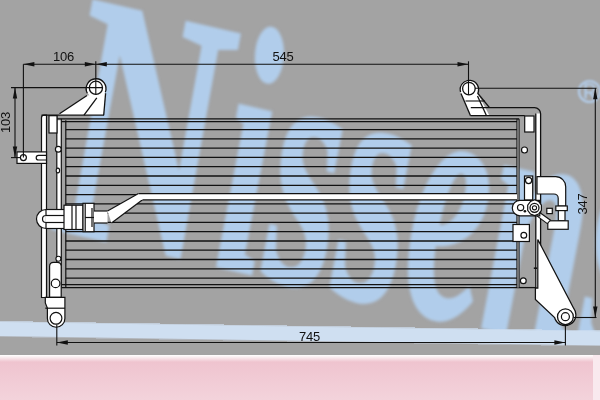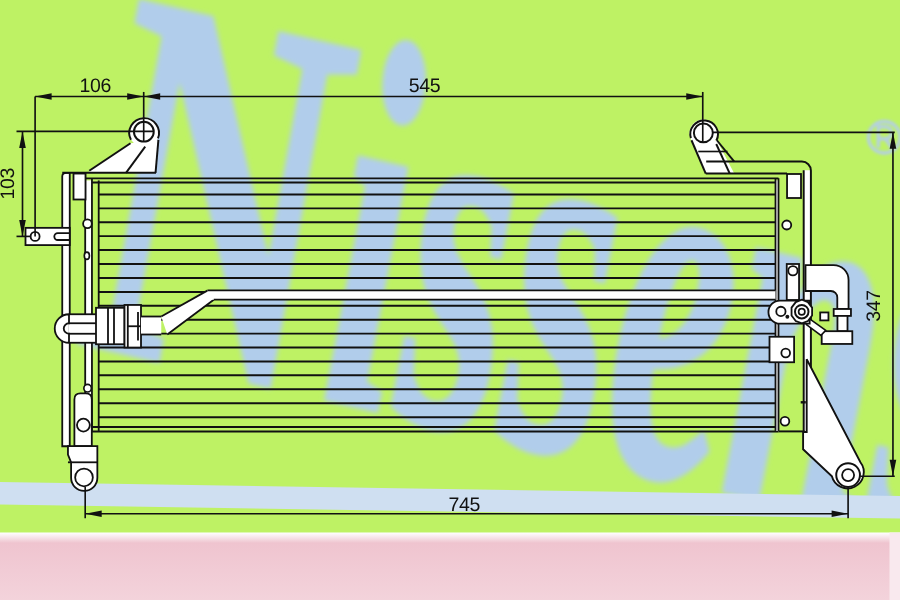--- a/index.html
+++ b/index.html
@@ -1,16 +1,16 @@
 <!DOCTYPE html>
 <html><head>
 <meta charset="utf-8">
 <style>
 html,body{margin:0;padding:0;}
-#page{position:relative;width:600px;height:400px;background:#bef264;overflow:hidden;font-family:"Liberation Sans",sans-serif;}
+#page{position:relative;width:600px;height:400px;background:#a3a3a3;overflow:hidden;font-family:"Liberation Sans",sans-serif;}
 svg{position:absolute;left:0;top:0;}
 </style>
 </head>
 <body>
 <div id="page">
 <svg width="600" height="400" viewBox="0 0 600 400">
 <defs>
 <clipPath id="wmclip">
           <rect x="0" y="0" width="600" height="338.5"></rect>
         </clipPath>

